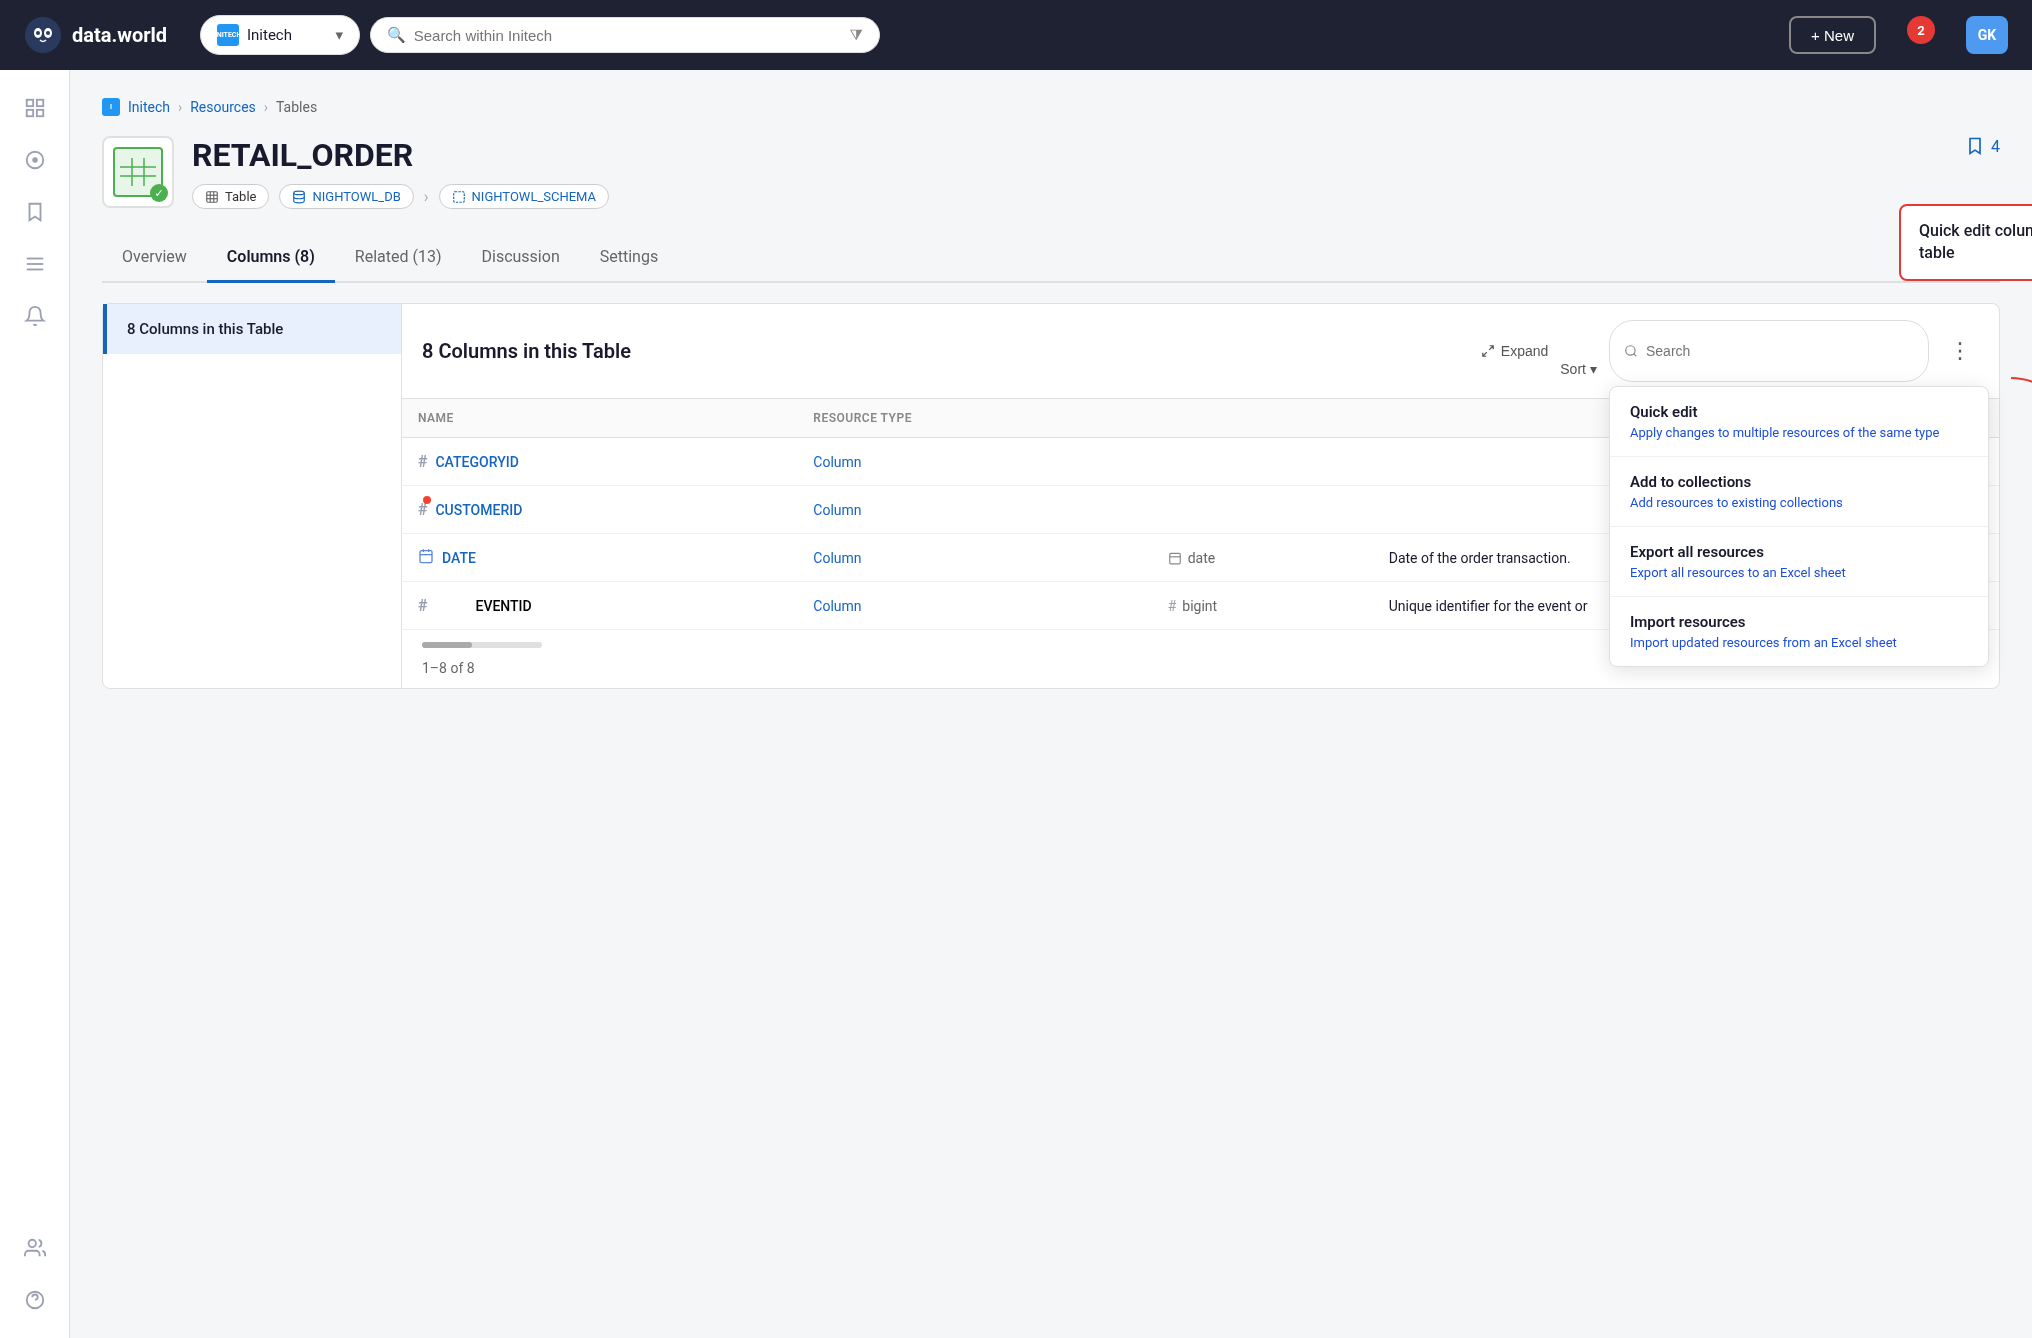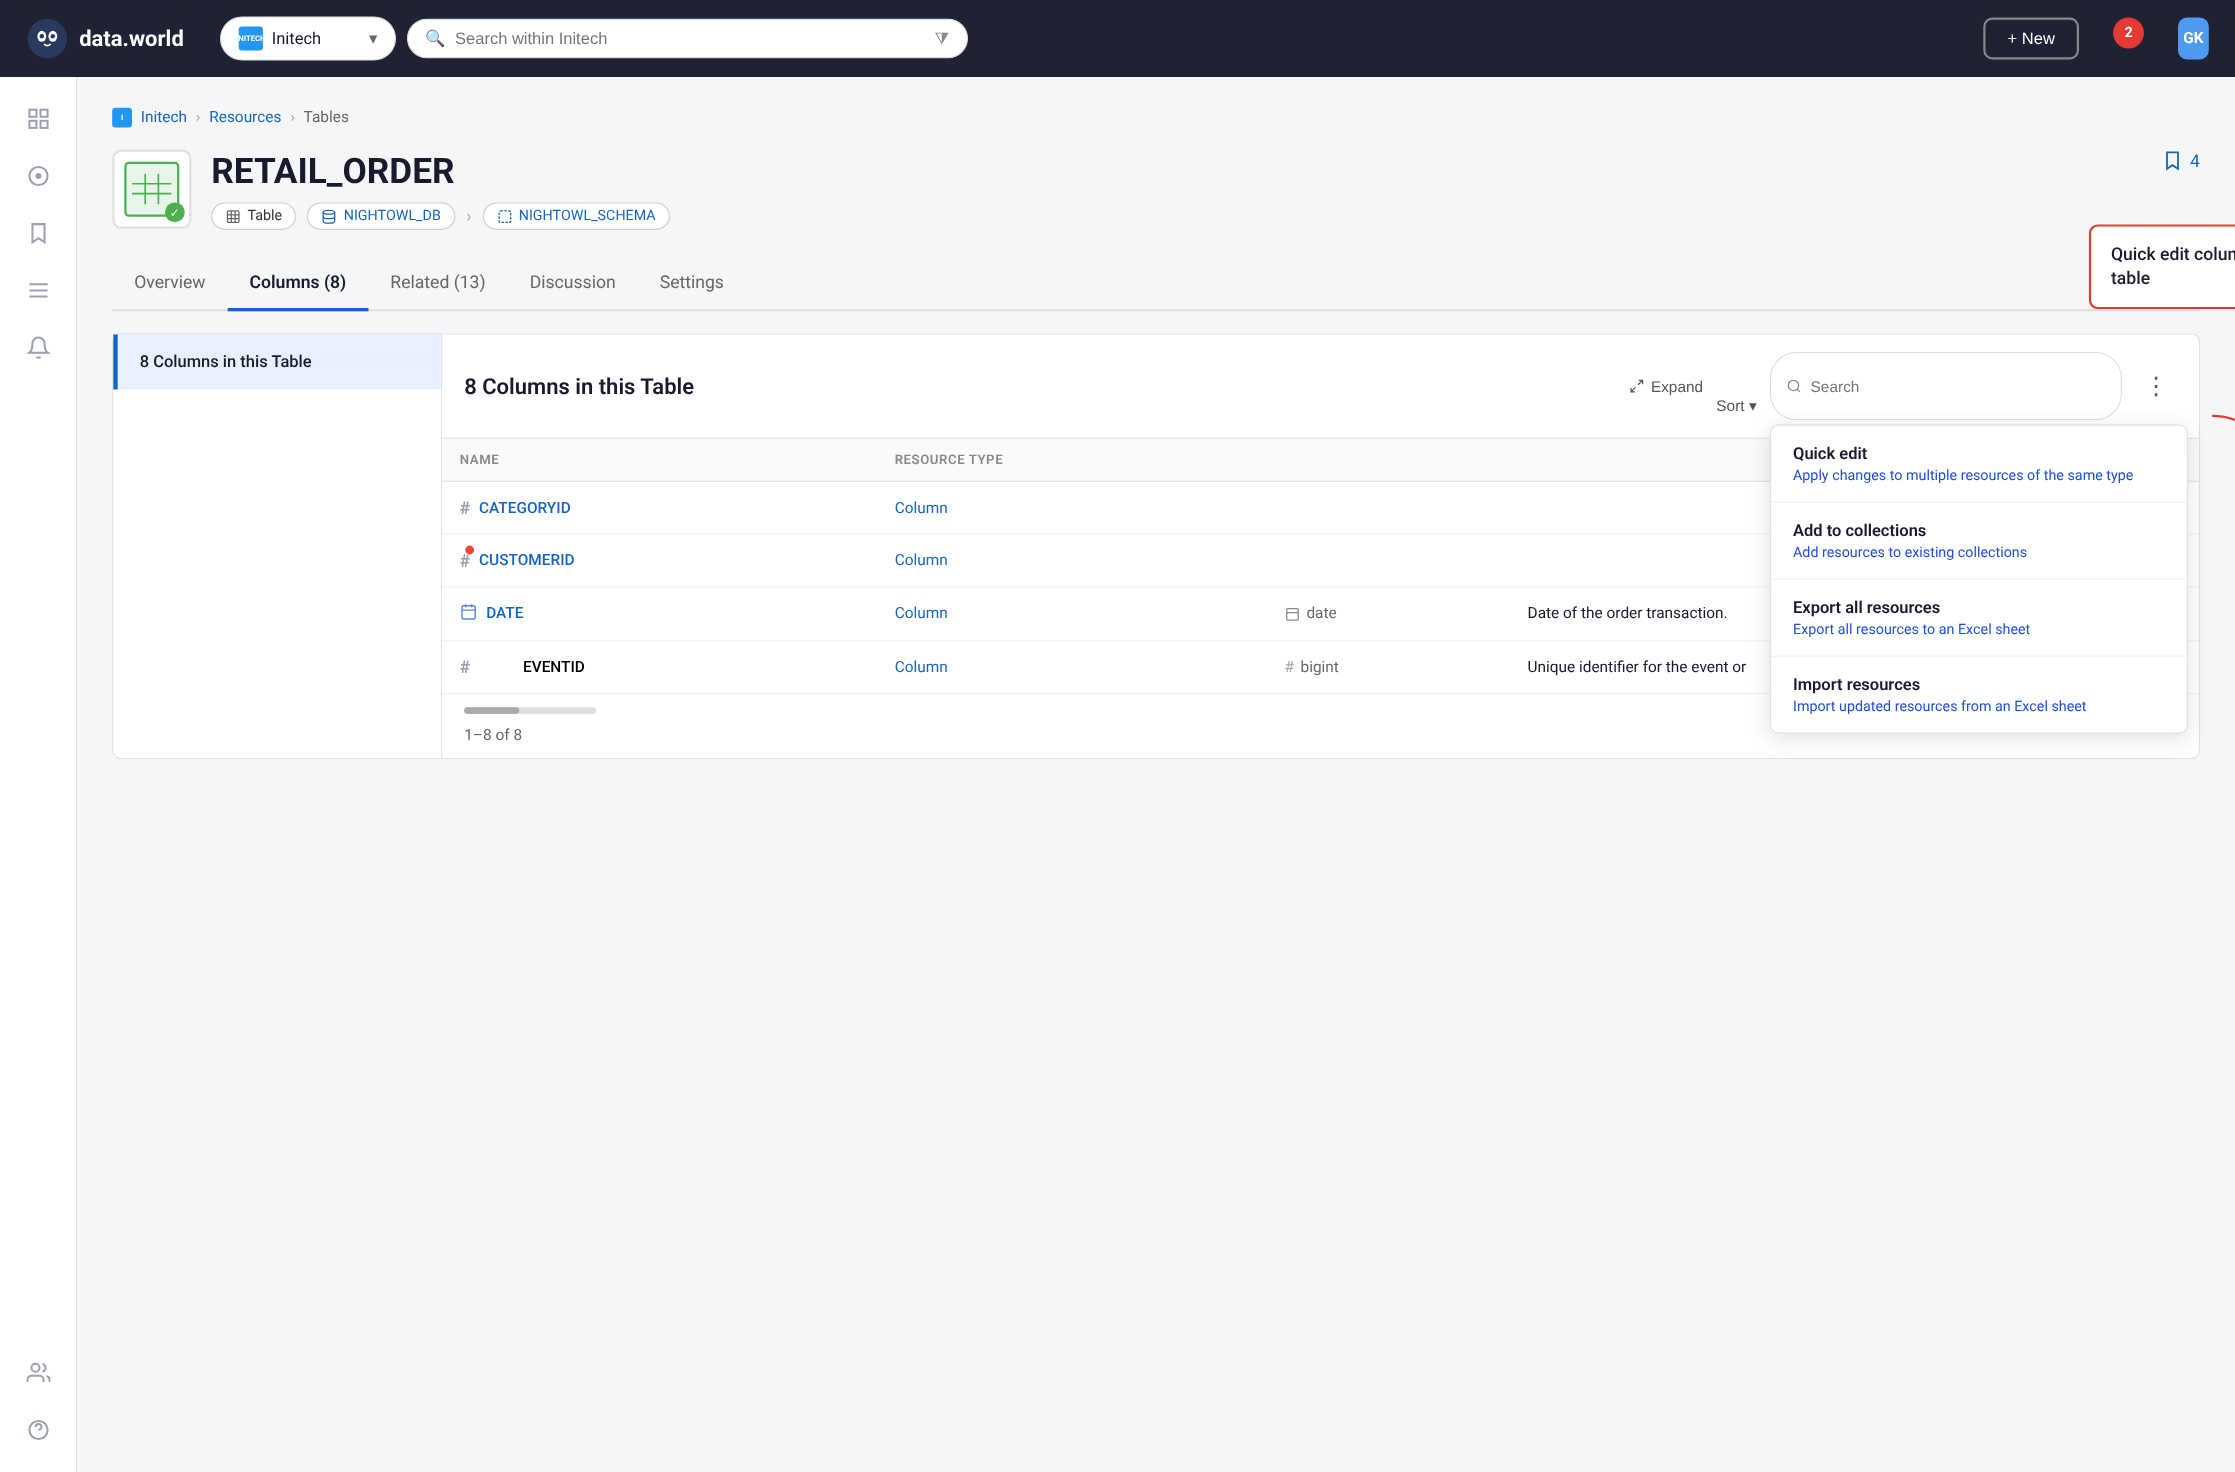--- a/index.html
+++ b/index.html
@@ -90,21 +90,21 @@
       color: white;
       border-radius: 50%;
       width: 28px; height: 28px;
       display: flex; align-items: center; justify-content: center;
       font-size: 13px; font-weight: bold;
     }
     .avatar {
       background: #4e9af1;
       color: white;
       border-radius: 8px;
-      width: 28px; height: 38px;
+      width: 42px; height: 38px;
       display: flex; align-items: center; justify-content: center;
       font-size: 14px; font-weight: bold;
       cursor: pointer;
     }
 
     
     .left-sidebar {
       position: fixed;
       top: 70px; left: 0; bottom: 0;
       width: 70px;

